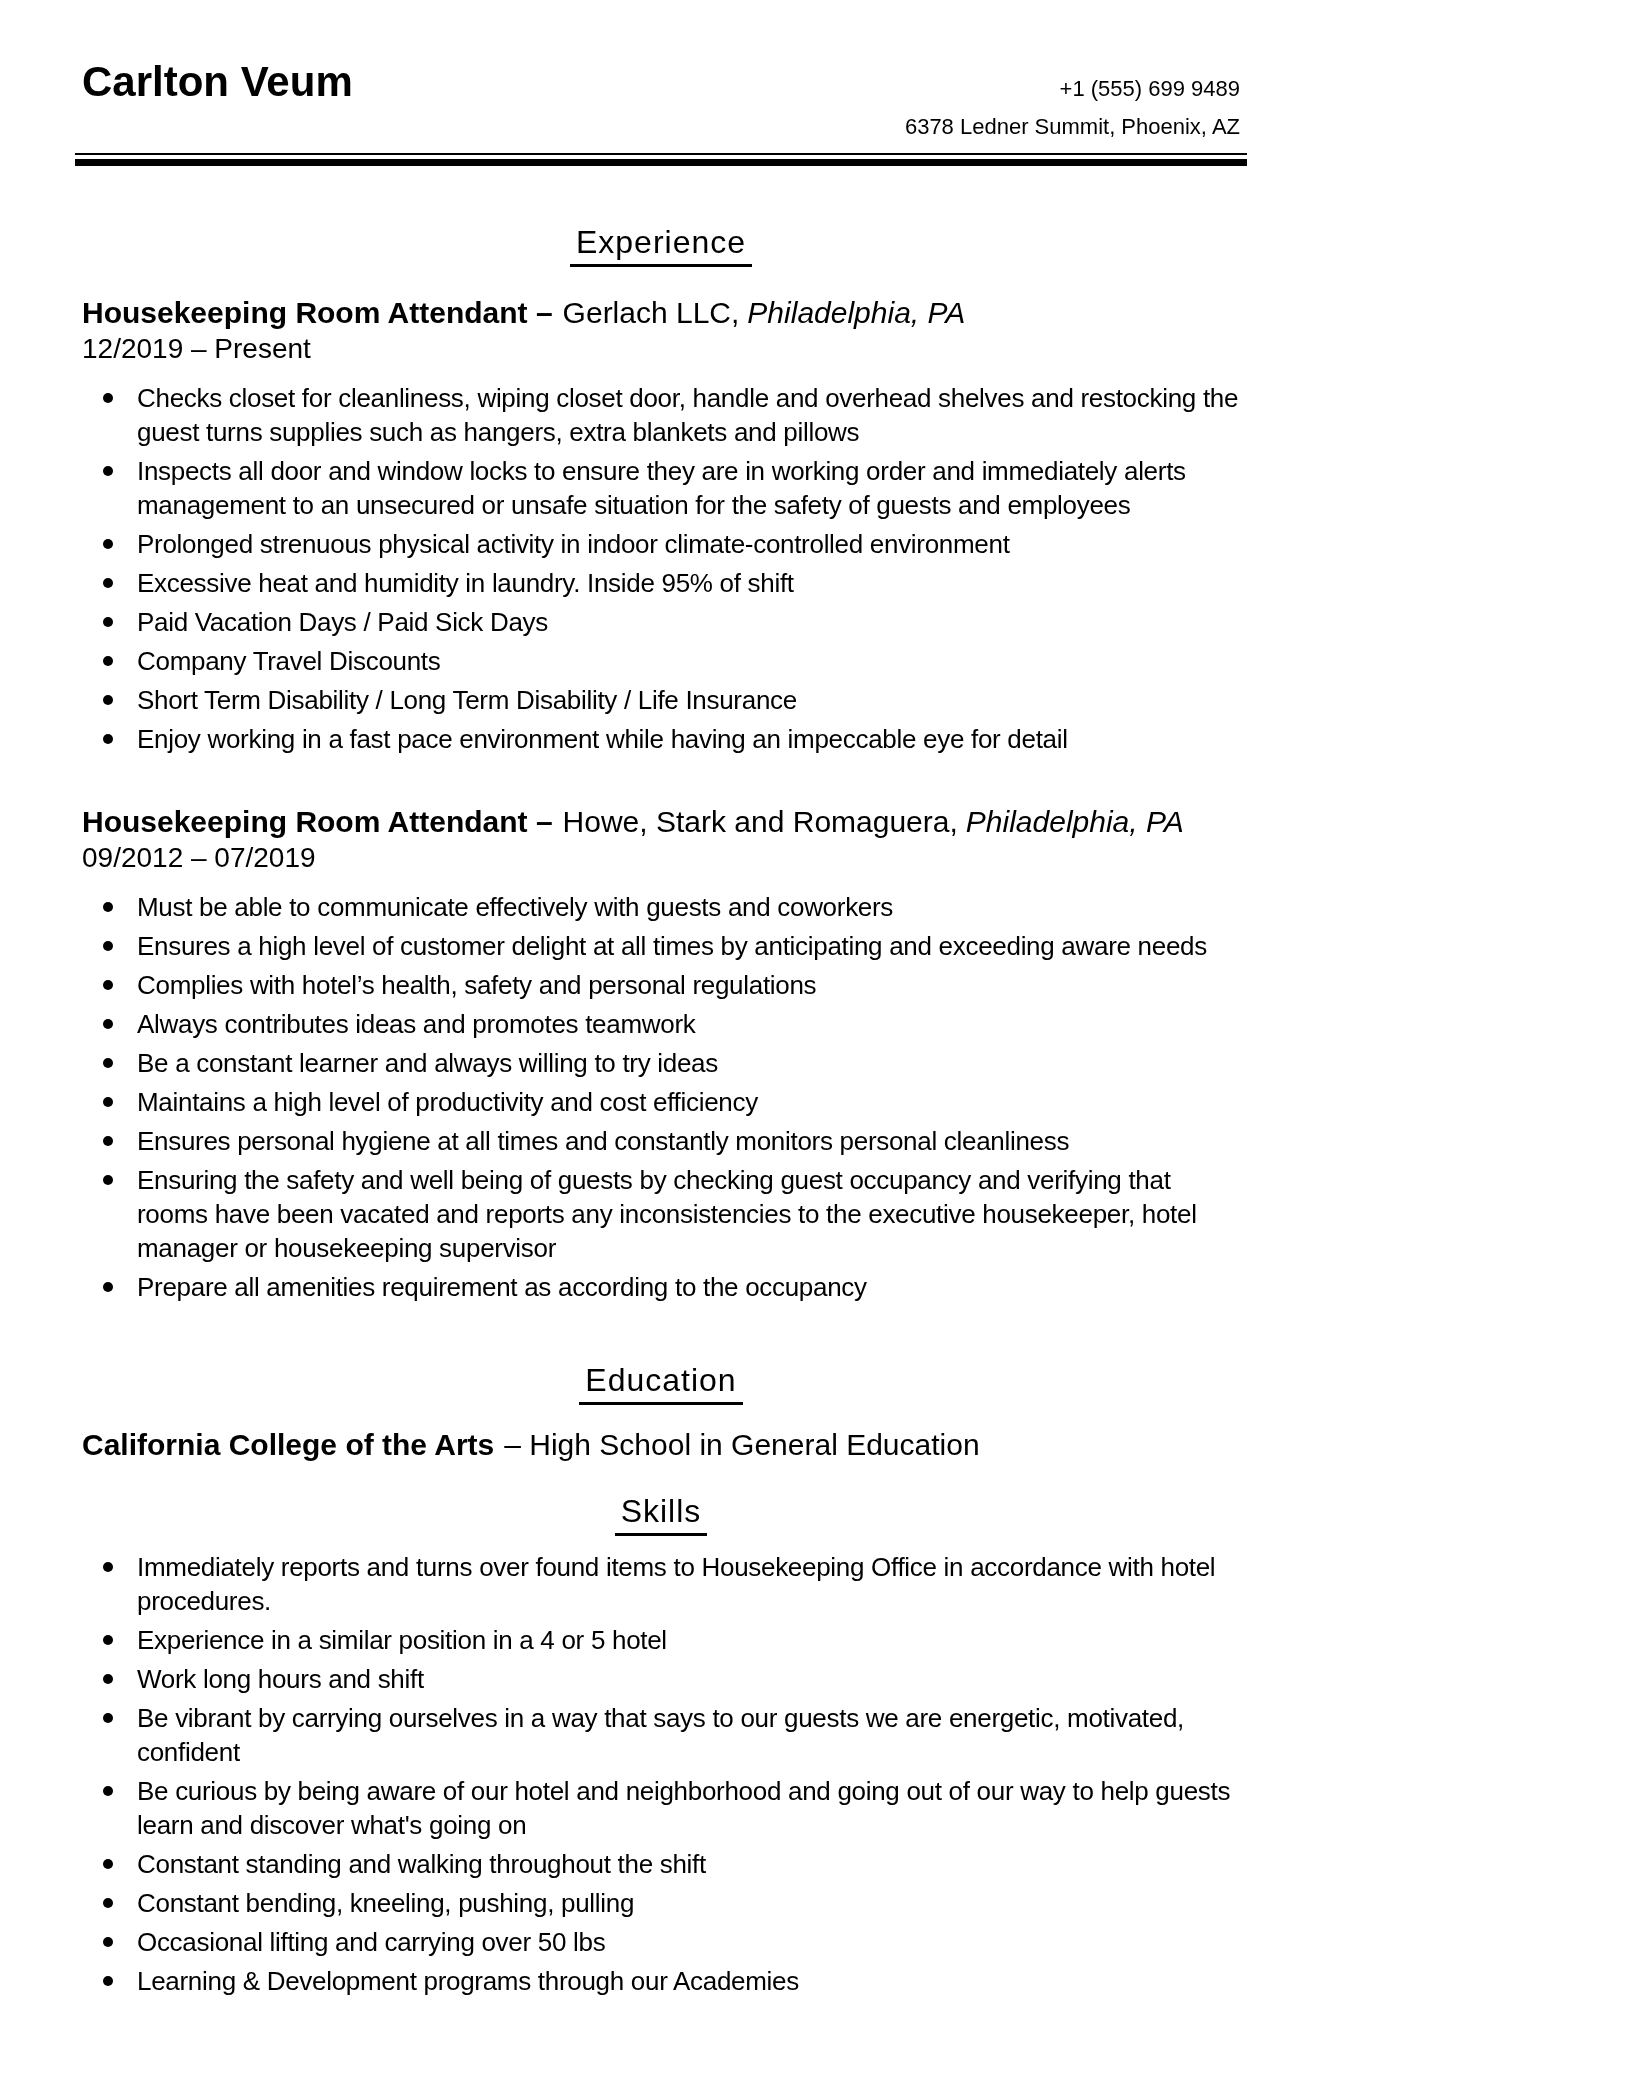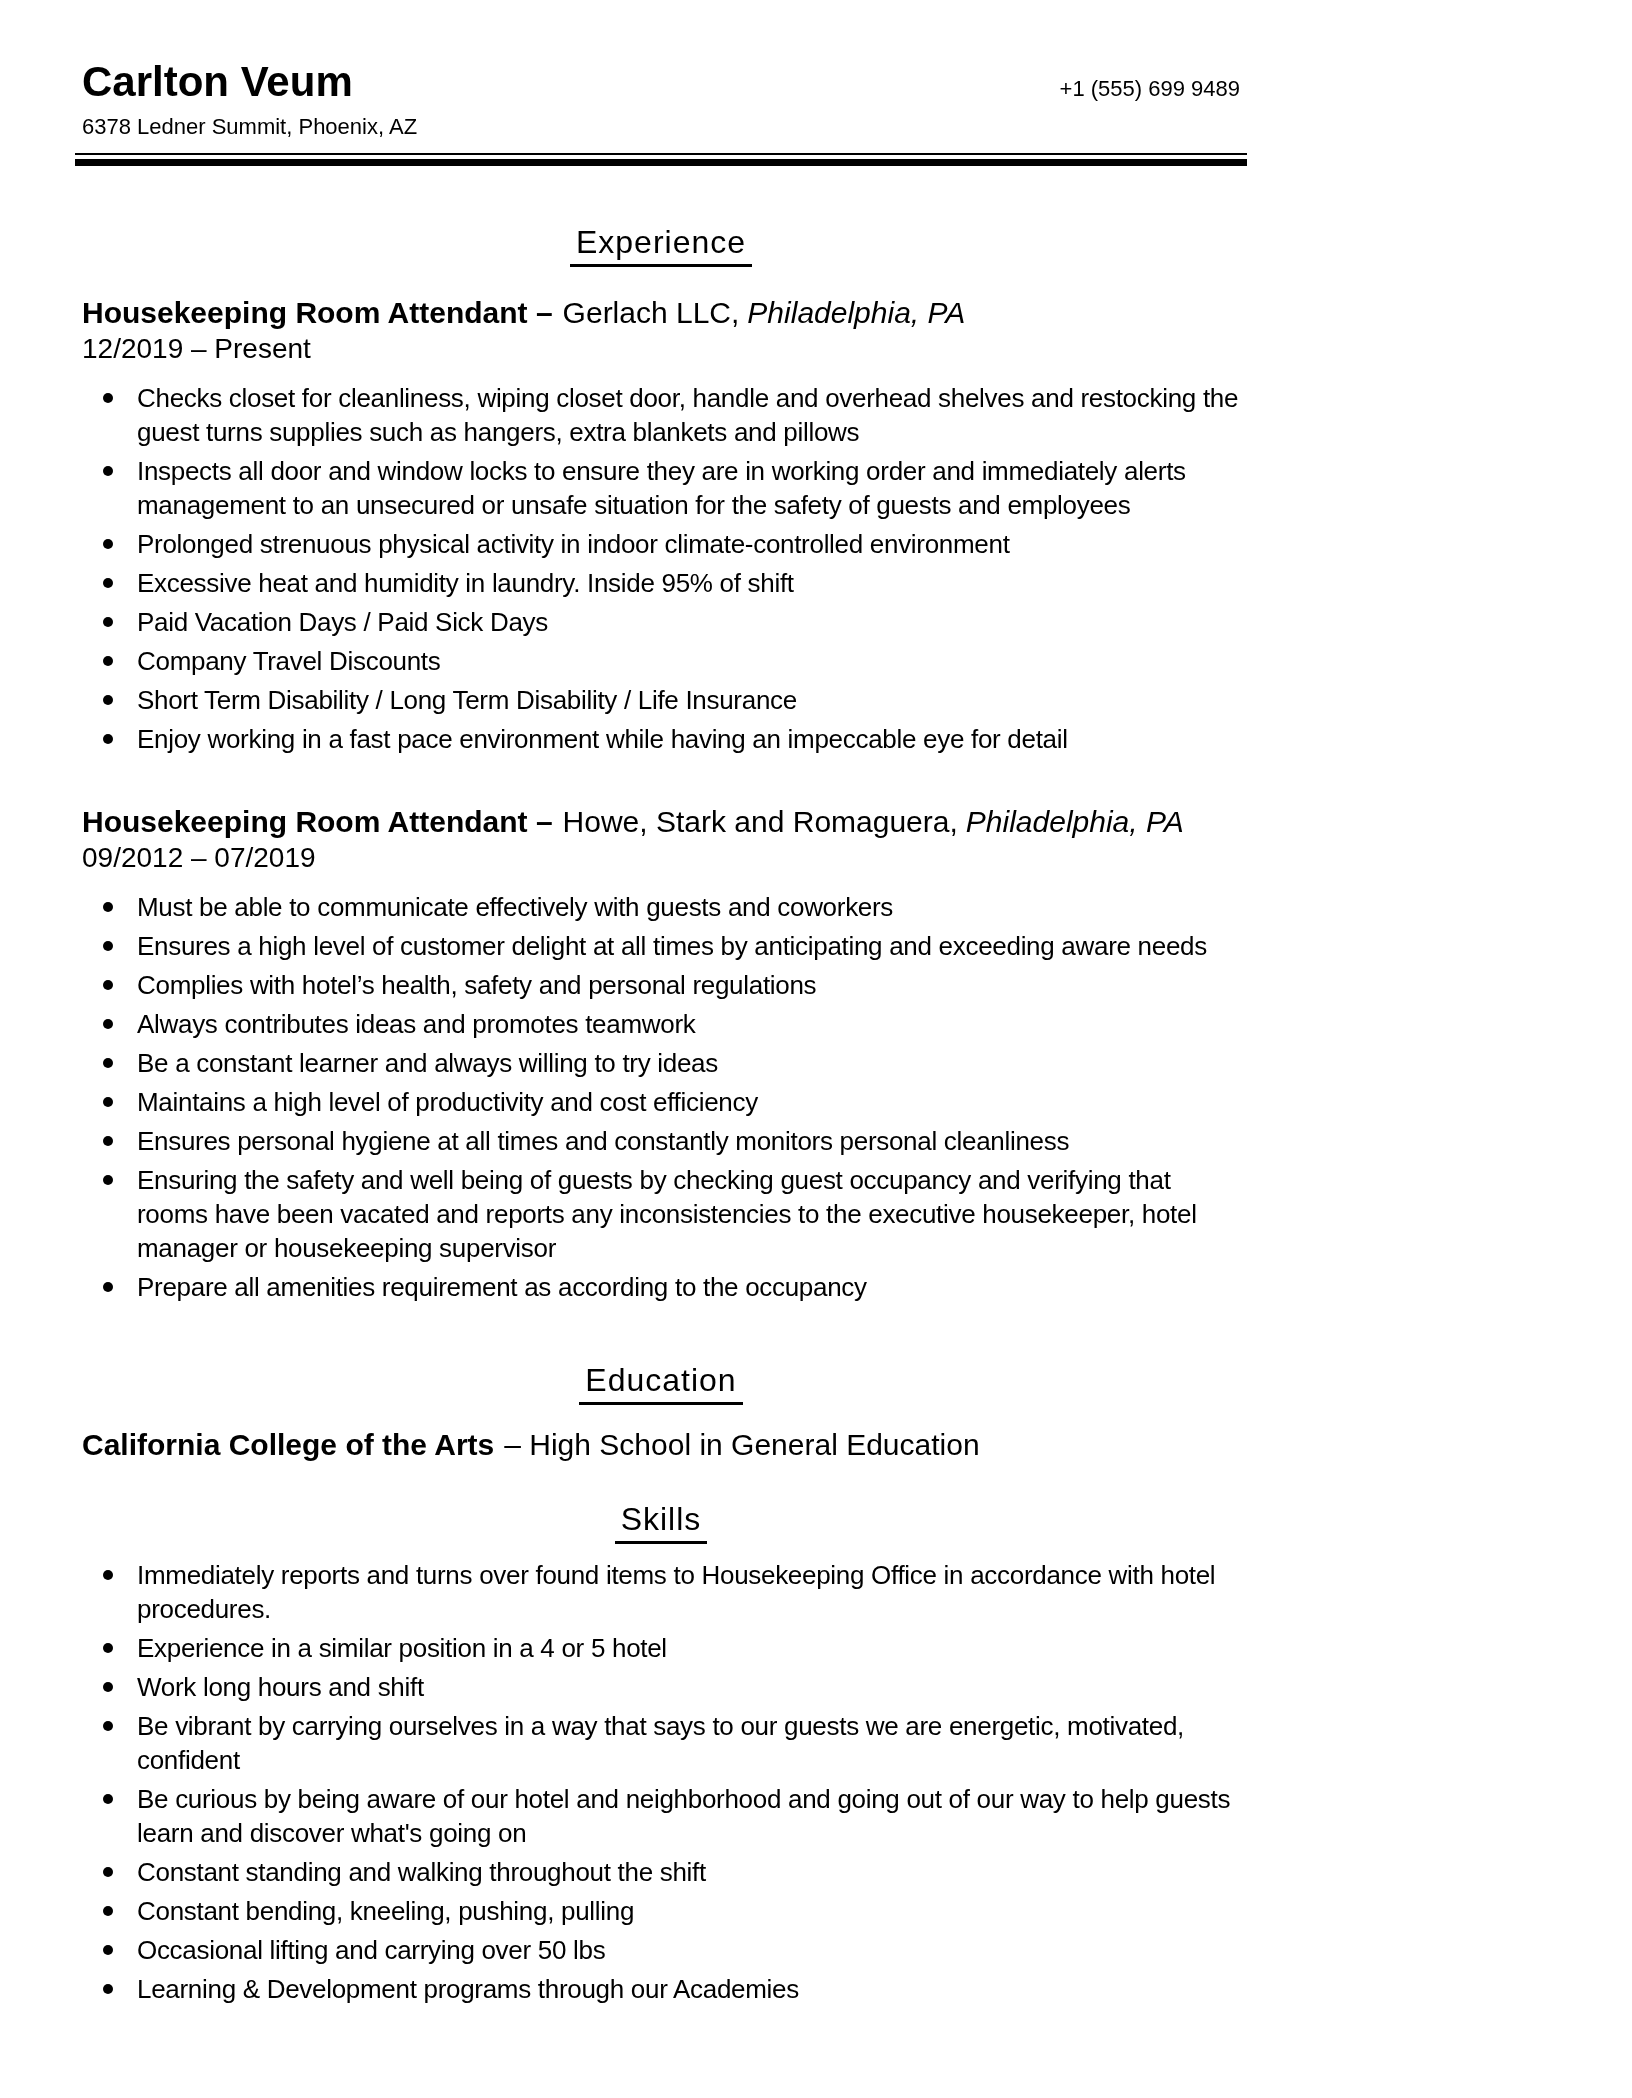--- a/index.html
+++ b/index.html
@@ -34,40 +34,41 @@
   .phone {
     font-size: 22px;
     line-height: 28px;
     font-weight: 400;
     white-space: nowrap;
   }
   .address {
     margin-top: 6px;
     font-size: 22px;
     line-height: 28px;
+    text-align: right;
   }
   .divider { margin: 12px -7px 0 -7px; }
   .divider .thin  { height: 2px; background: #000; }
   .divider .thick { height: 7px; background: #000; margin-top: 4px; }
 
   
   .sec-head-wrap { text-align: center; }
   h2.sec-head {
     display: inline-block;
     margin: 0;
     font-size: 32px;
     line-height: 40px;
     font-weight: 400;
     letter-spacing: 1px;
     padding: 0 6px 2px 6px;
     border-bottom: 3px solid #000;
   }
   .mt-exp  { margin-top: 56px; }
   .mt-edu  { margin-top: 56px; }
-  .mt-ski  { margin-top: 36px; }
+  .mt-ski  { margin-top: 28px; }
 
   
   .job-row {
     display: flex;
     justify-content: space-between;
     align-items: baseline;
     margin-top: 28px;
     flex-direction: column;
   }
   .job + .job .job-row { margin-top: 48px; }

